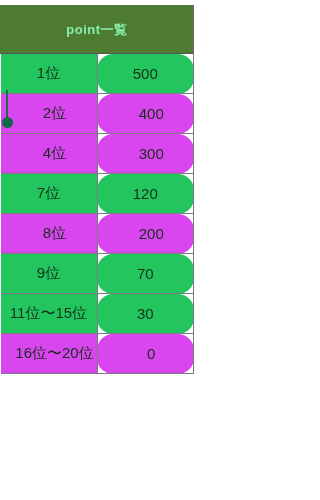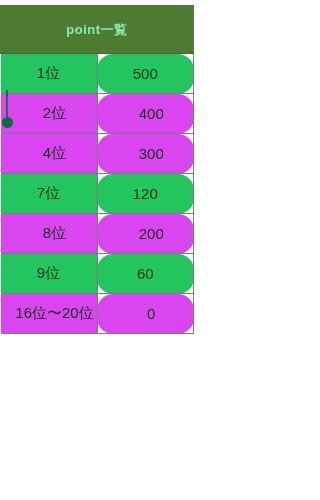--- a/index.html
+++ b/index.html
@@ -125,21 +125,25 @@
         <tr class="row-shaded">
           <td class="cell-rank">7位</td>
           <td class="cell-point">120</td>
         </tr>
         <tr class="row-plain">
           <td class="cell-rank">8位</td>
           <td class="cell-point">200</td>
         </tr>
         <tr class="row-shaded">
           <td class="cell-rank">9位</td>
-          <td class="cell-point">60</td>
+          <td class="cell-point">70</td>
+        </tr>
+        <tr class="row-shaded">
+          <td class="cell-rank">11位〜15位</td>
+          <td class="cell-point">30</td>
         </tr>
         <tr class="row-plain">
           <td class="cell-rank">16位〜20位</td>
           <td class="cell-point">0</td>
         </tr>
       </tbody>
   </table>
 
   <div class="selection-handle">
     <span class="handle-bar"></span>

